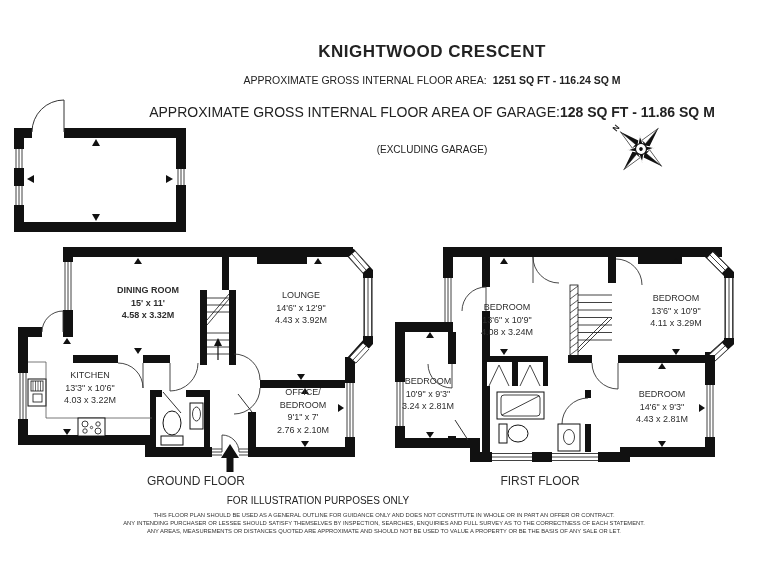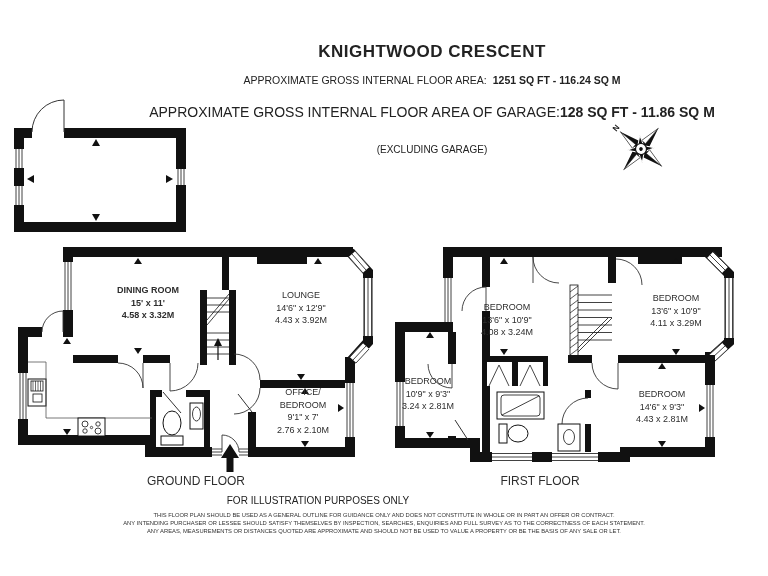--- a/index.html
+++ b/index.html
@@ -282,20 +282,25 @@
     <div>15' x 11'</div>
     <div>4.58 x 3.32M</div>
   </div>
 
   <div class="room-label" style="left:301px;top:308px;">
     <div>LOUNGE</div>
     <div>14'6" x 12'9"</div>
     <div>4.43 x 3.92M</div>
   </div>
 
+  <div class="room-label" style="left:90px;top:388px;">
+    <div>KITCHEN</div>
+    <div>13'3" x 10'6"</div>
+    <div>4.03 x 3.22M</div>
+  </div>
 
   <div class="room-label" style="left:303px;top:411px;">
     <div>OFFICE/</div>
     <div>BEDROOM</div>
     <div>9'1" x 7'</div>
     <div>2.76 x 2.10M</div>
   </div>
 
   <div class="room-label" style="left:507px;top:320px;">
     <div>BEDROOM</div>

